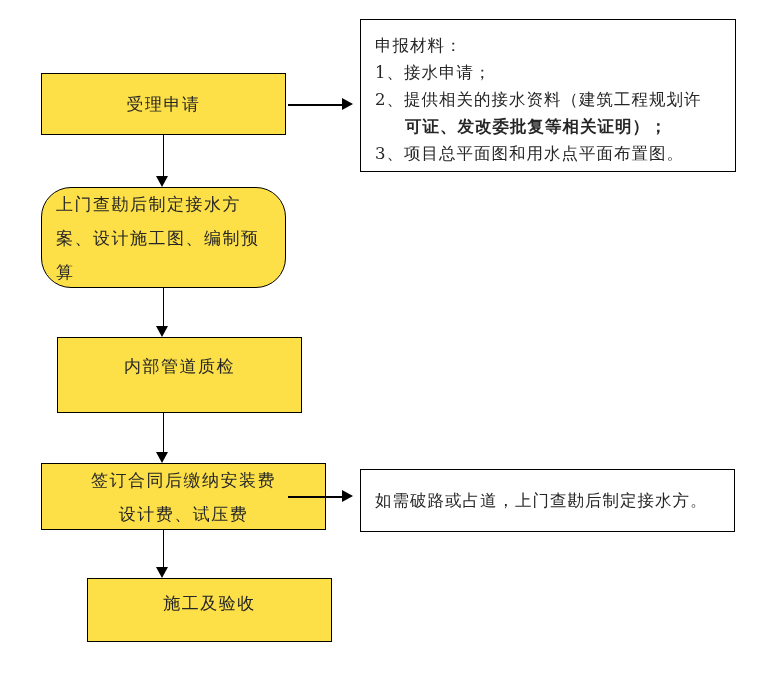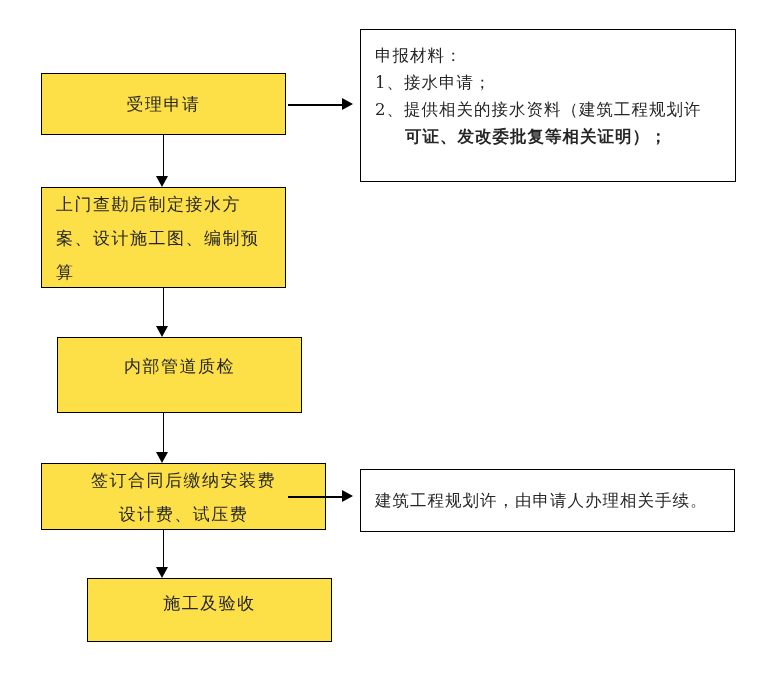--- a/index.html
+++ b/index.html
@@ -35,36 +35,36 @@
   .box .box-text {
     font-size: 17px;
     line-height: 34px;
     letter-spacing: 1.5px;
     color: #262626;
     white-space: pre-line;
     padding: 0 8px;
   }
 
   .box-step1 { left: 41px;  top: 73px;  width: 245px; height: 62px; }
-  .box-step2 { left: 41px;  top: 187px; width: 245px; height: 101px; }
+  .box-step2 { left: 41px;  top: 187px; width: 245px; height: 101px; border-radius: 30px; }
   .box-step2 .box-text { text-align: left; width: 100%; padding: 0 14px; }
   .box-step3 { left: 57px;  top: 337px; width: 245px; height: 76px; }
   .box-step3 .box-text { position: relative; top: -9px; }
   .box-step4 { left: 41px;  top: 463px; width: 285px; height: 67px; }
   .box-step5 { left: 41px;  top: 578px; width: 245px; height: 64px; margin-left: 46px; }
   .box-step5 .box-text { position: relative; top: -7px; }
 
   
   .note {
     position: absolute;
     box-sizing: border-box;
     border: 1.6px solid #000000;
     background: #ffffff;
   }
-  .note-materials { left: 360px; top: 29px;  width: 376px; height: 153px; padding: 12px 14px 0 14px; }
+  .note-materials { left: 360px; top: 19px;  width: 376px; height: 153px; padding: 12px 14px 0 14px; }
   .note-road      { left: 360px; top: 469px; width: 375px; height: 63px;  display: flex; align-items: center; padding: 0 14px; }
 
   .note-line {
     font-size: 16.5px;
     line-height: 27px;
     letter-spacing: 1px;
     color: #262626;
     white-space: pre;
   }
   .note-line.hang { padding-left: 30px; font-weight: bold; }
@@ -144,24 +144,25 @@
 
   <div class="box box-step5">
     <span class="box-text">施工及验收</span>
   </div>
 
   <div class="note note-materials">
     <div class="note-line">申报材料：</div>
     <div class="note-line">1、接水申请；</div>
     <div class="note-line">2、提供相关的接水资料（建筑工程规划许</div>
     <div class="note-line hang">可证、发改委批复等相关证明）；</div>
+    <div class="note-line">3、项目总平面图和用水点平面布置图。</div>
   </div>
 
   <div class="note note-road">
-    <div class="note-line">建筑工程规划许，由申请人办理相关手续。</div>
+    <div class="note-line">如需破路或占道，上门查勘后制定接水方。</div>
   </div>
 
   <div class="conn-v v1"></div>
   <div class="arrow-down v1-head"></div>
 
   <div class="conn-v v2"></div>
   <div class="arrow-down v2-head"></div>
 
   <div class="conn-v v3"></div>
   <div class="arrow-down v3-head"></div>

